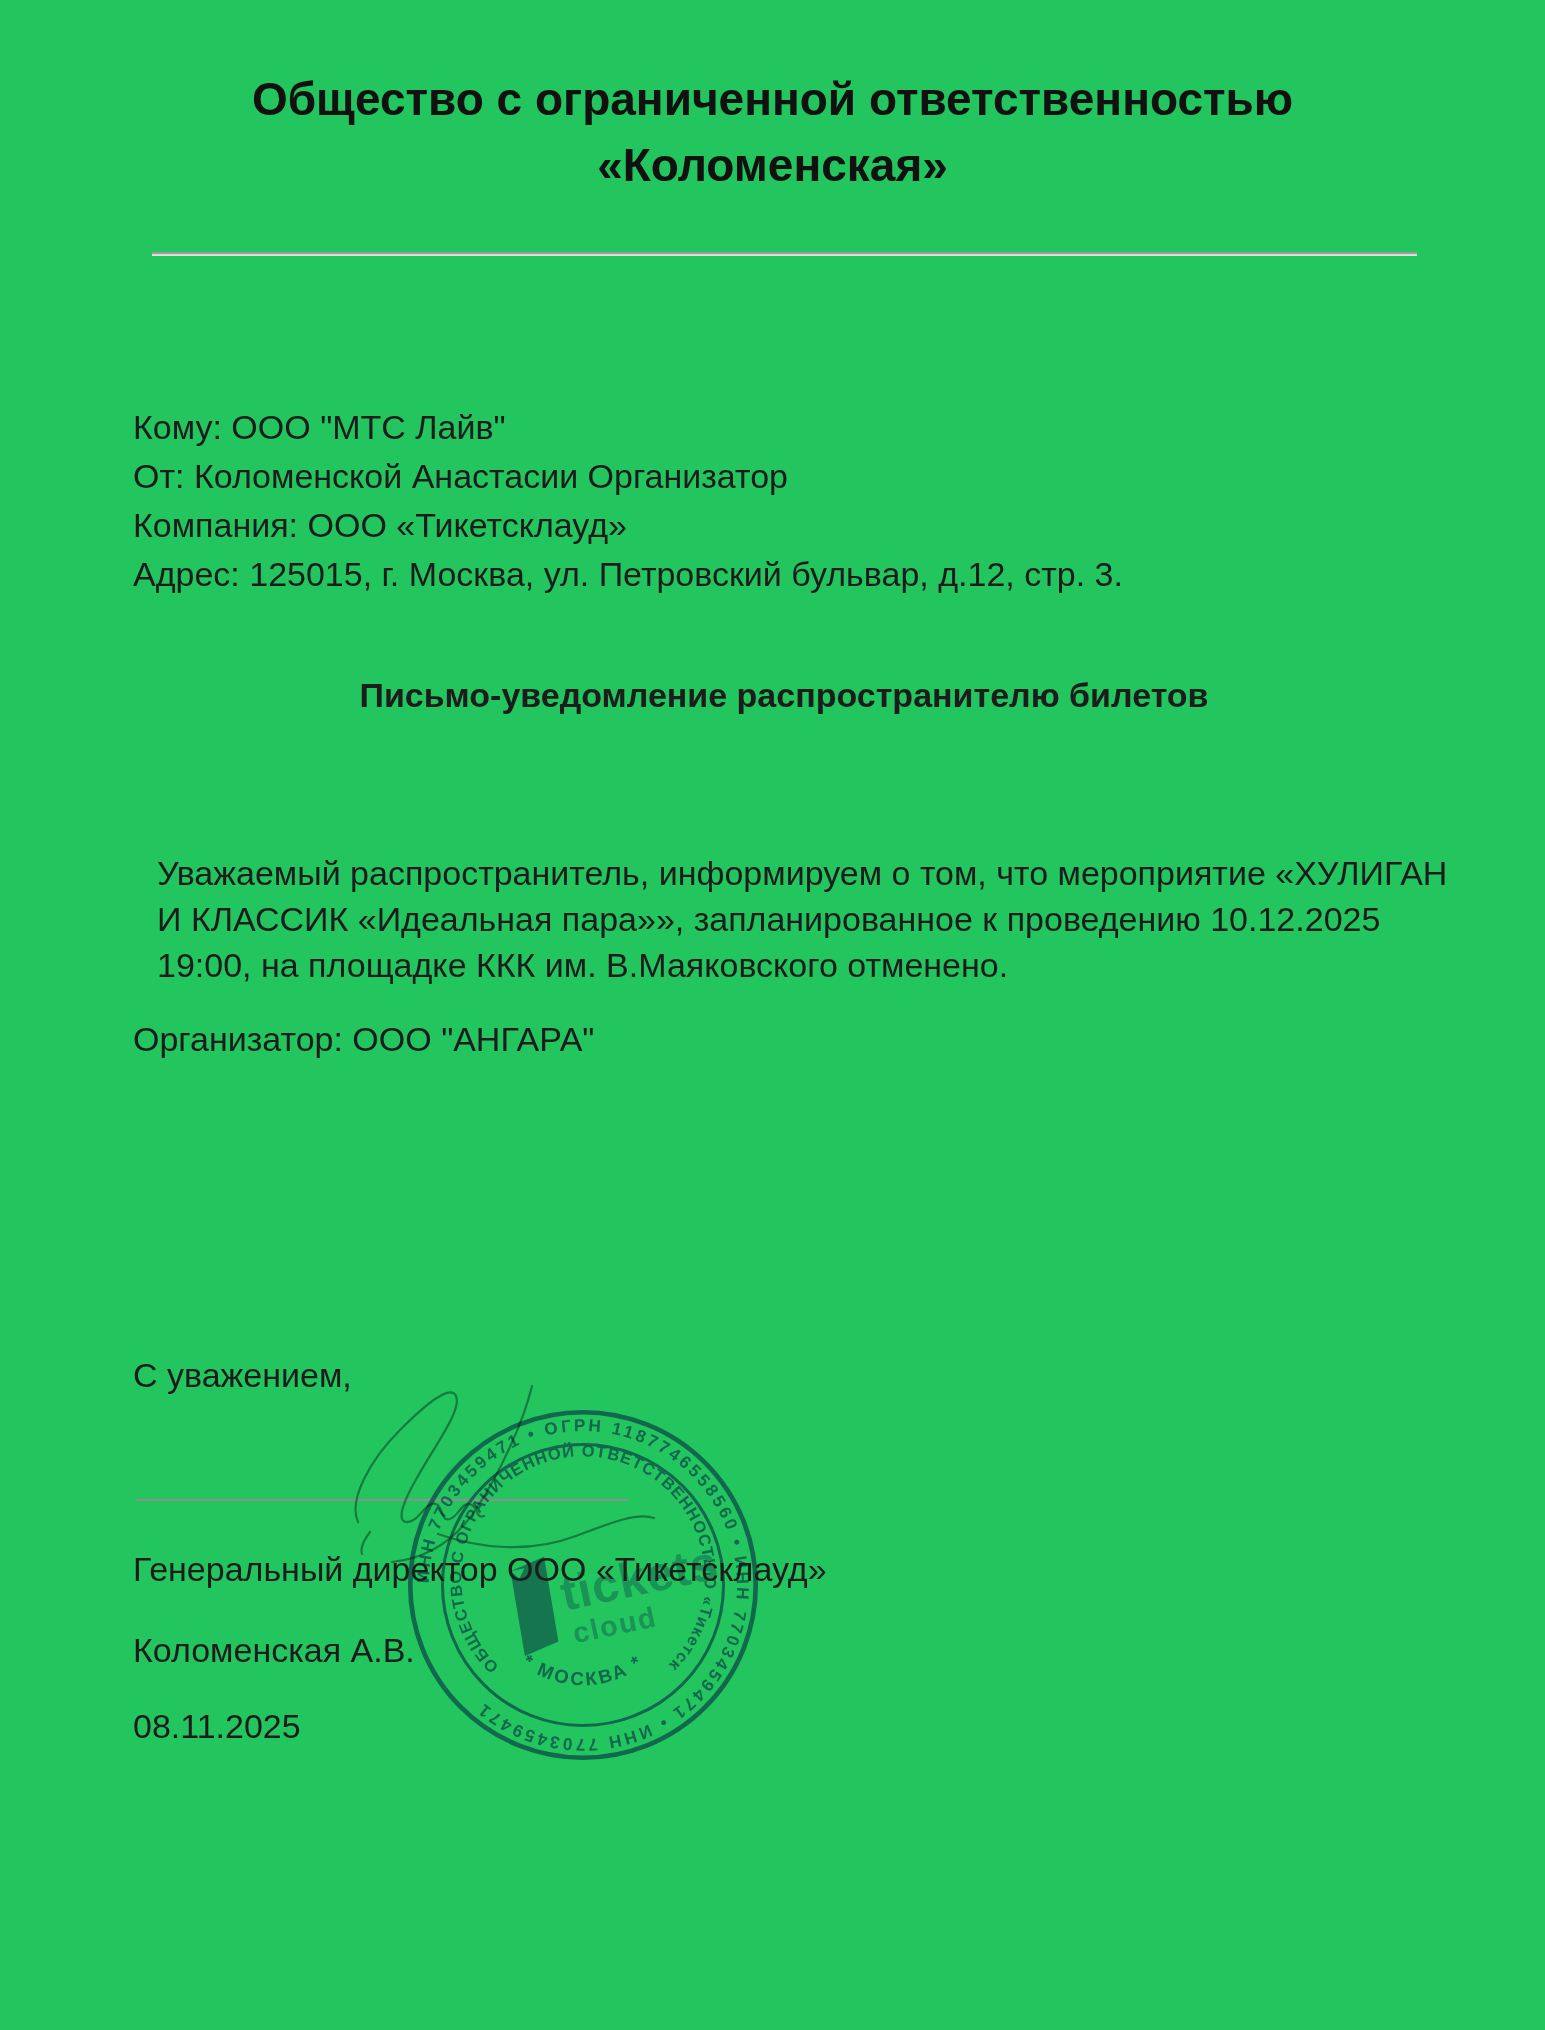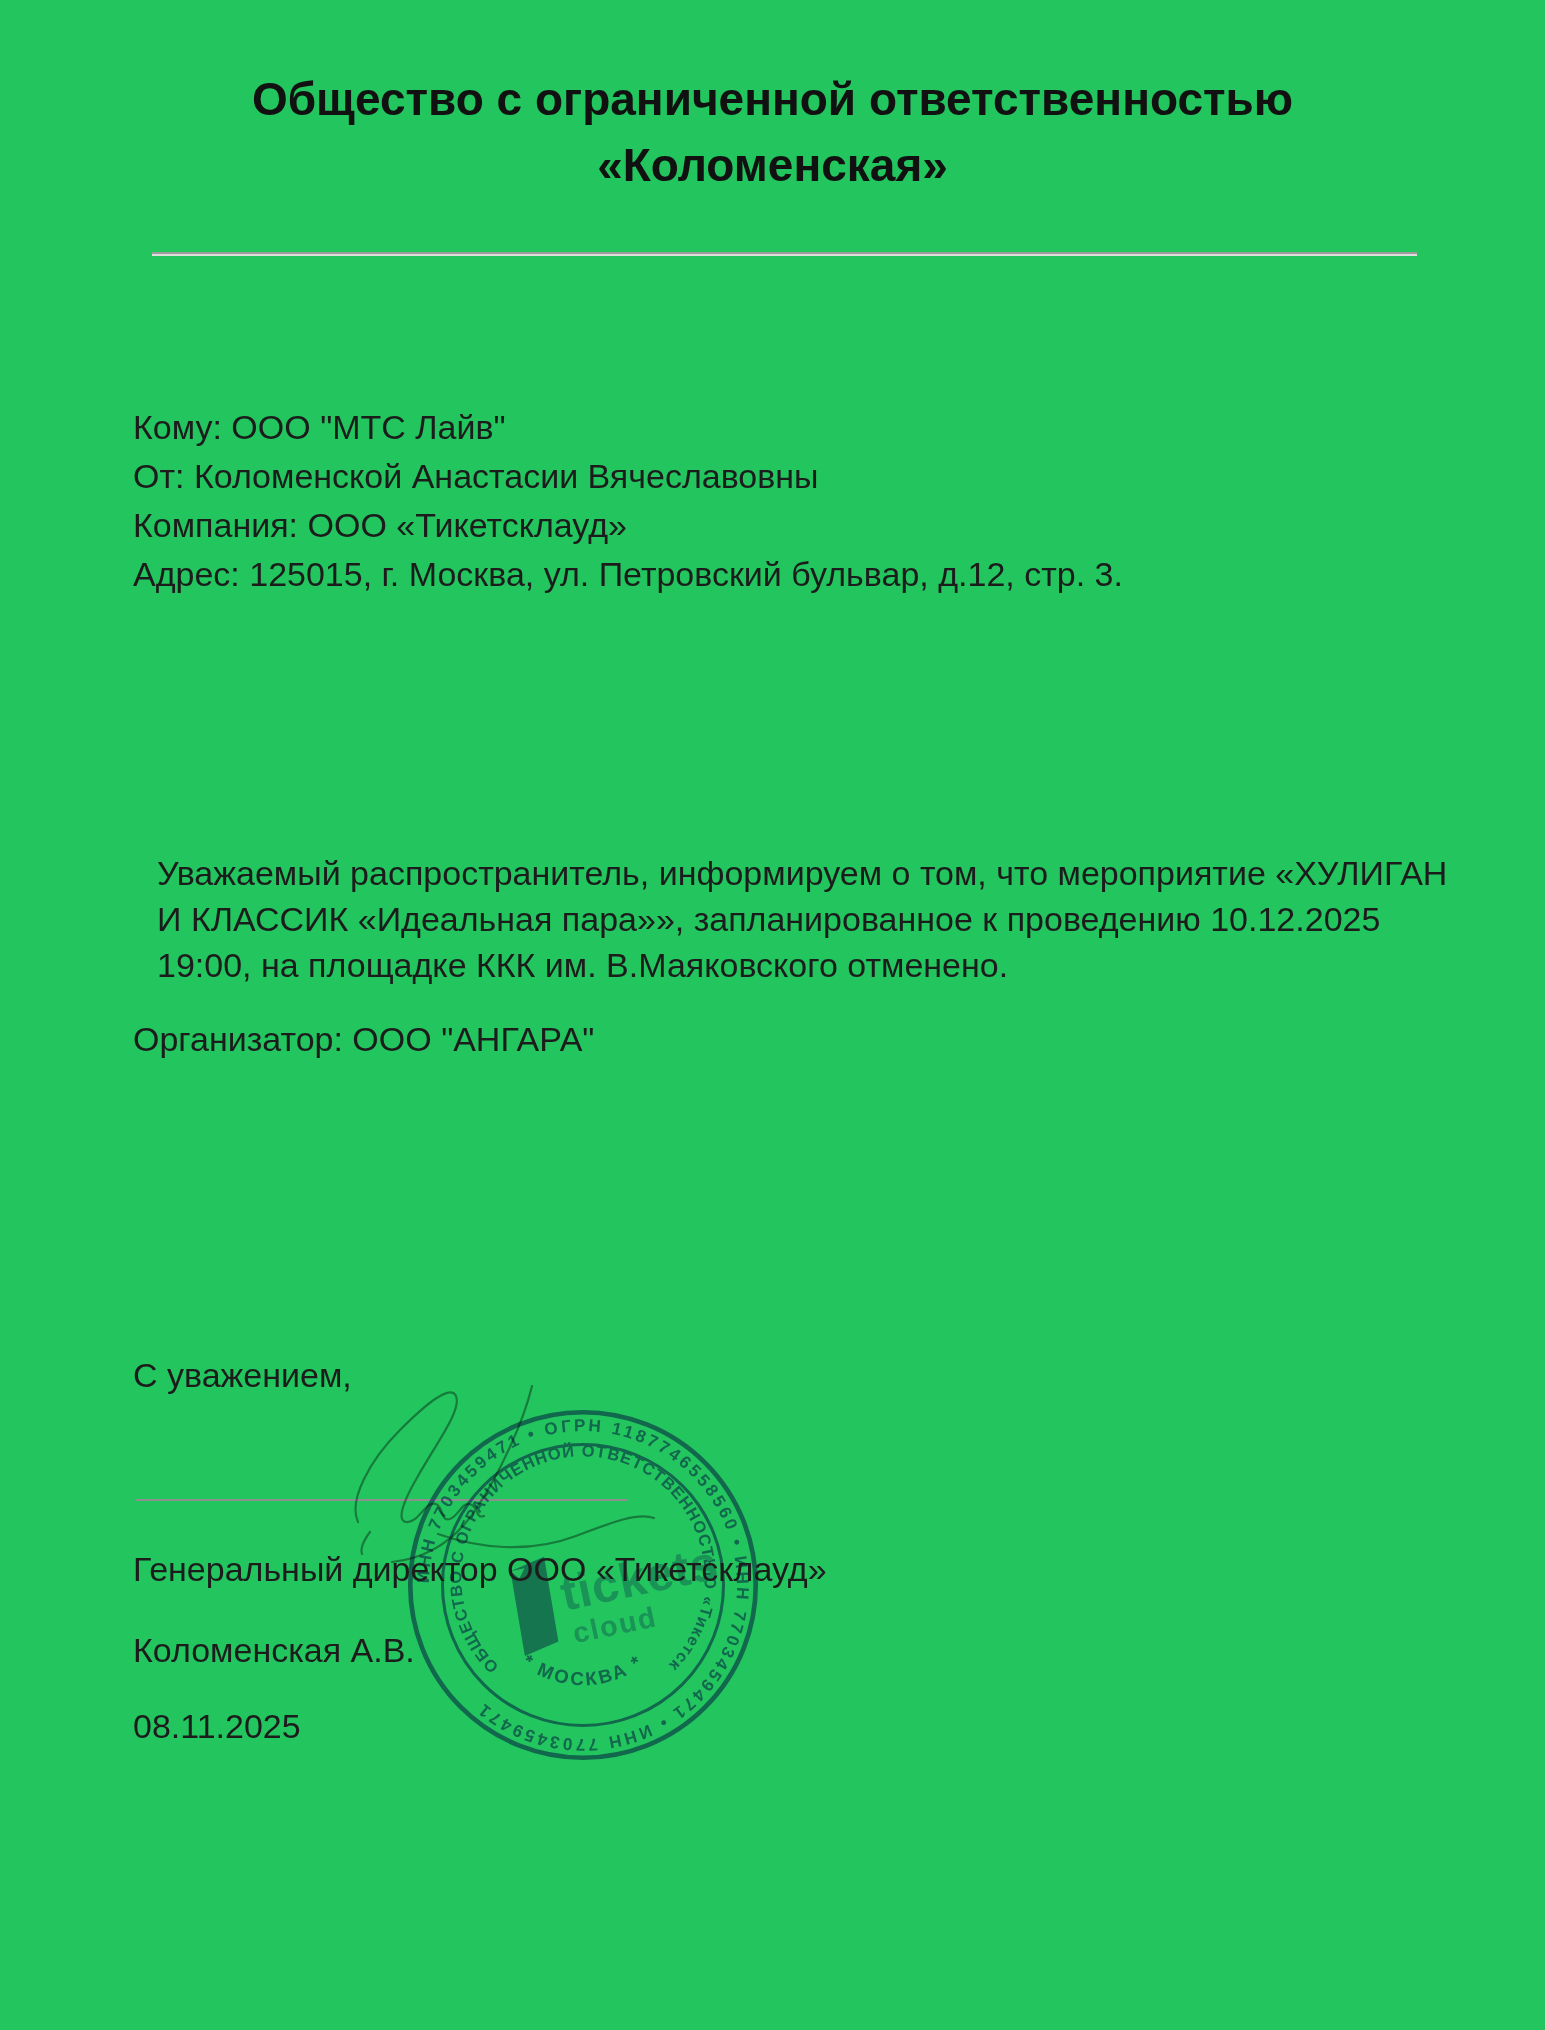--- a/index.html
+++ b/index.html
@@ -96,25 +96,26 @@
   <div class="company-title">
     <div>Общество с ограниченной ответственностью</div>
     <div>«Коломенская»</div>
   </div>
 
   <div class="rule"></div>
 
 
   <div class="recipient-block">
     <div>Кому: ООО "МТС Лайв"</div>
-    <div>От: Коломенской Анастасии Вячеславовны</div>
+    <div>От: Коломенской Анастасии Организатор</div>
     <div>Компания: ООО «Тикетсклауд»</div>
     <div>Адрес: 125015, г. Москва, ул. Петровский бульвар, д.12, стр. 3.</div>
   </div>
 
+  <div class="subject-line">Письмо-уведомление распространителю билетов</div>
 
   <div class="para para-1">Уважаемый распространитель, информируем о том, что мероприятие «ХУЛИГАН И КЛАССИК «Идеальная пара»», запланированное к проведению 10.12.2025 19:00, на площадке ККК им. В.Маяковского отменено.</div>
 
   <div class="para organizer-line">Организатор: ООО "АНГАРА"</div>
 
 
   <div class="para salutation">С уважением,</div>
 
   <div class="signature-rule"></div>
 

